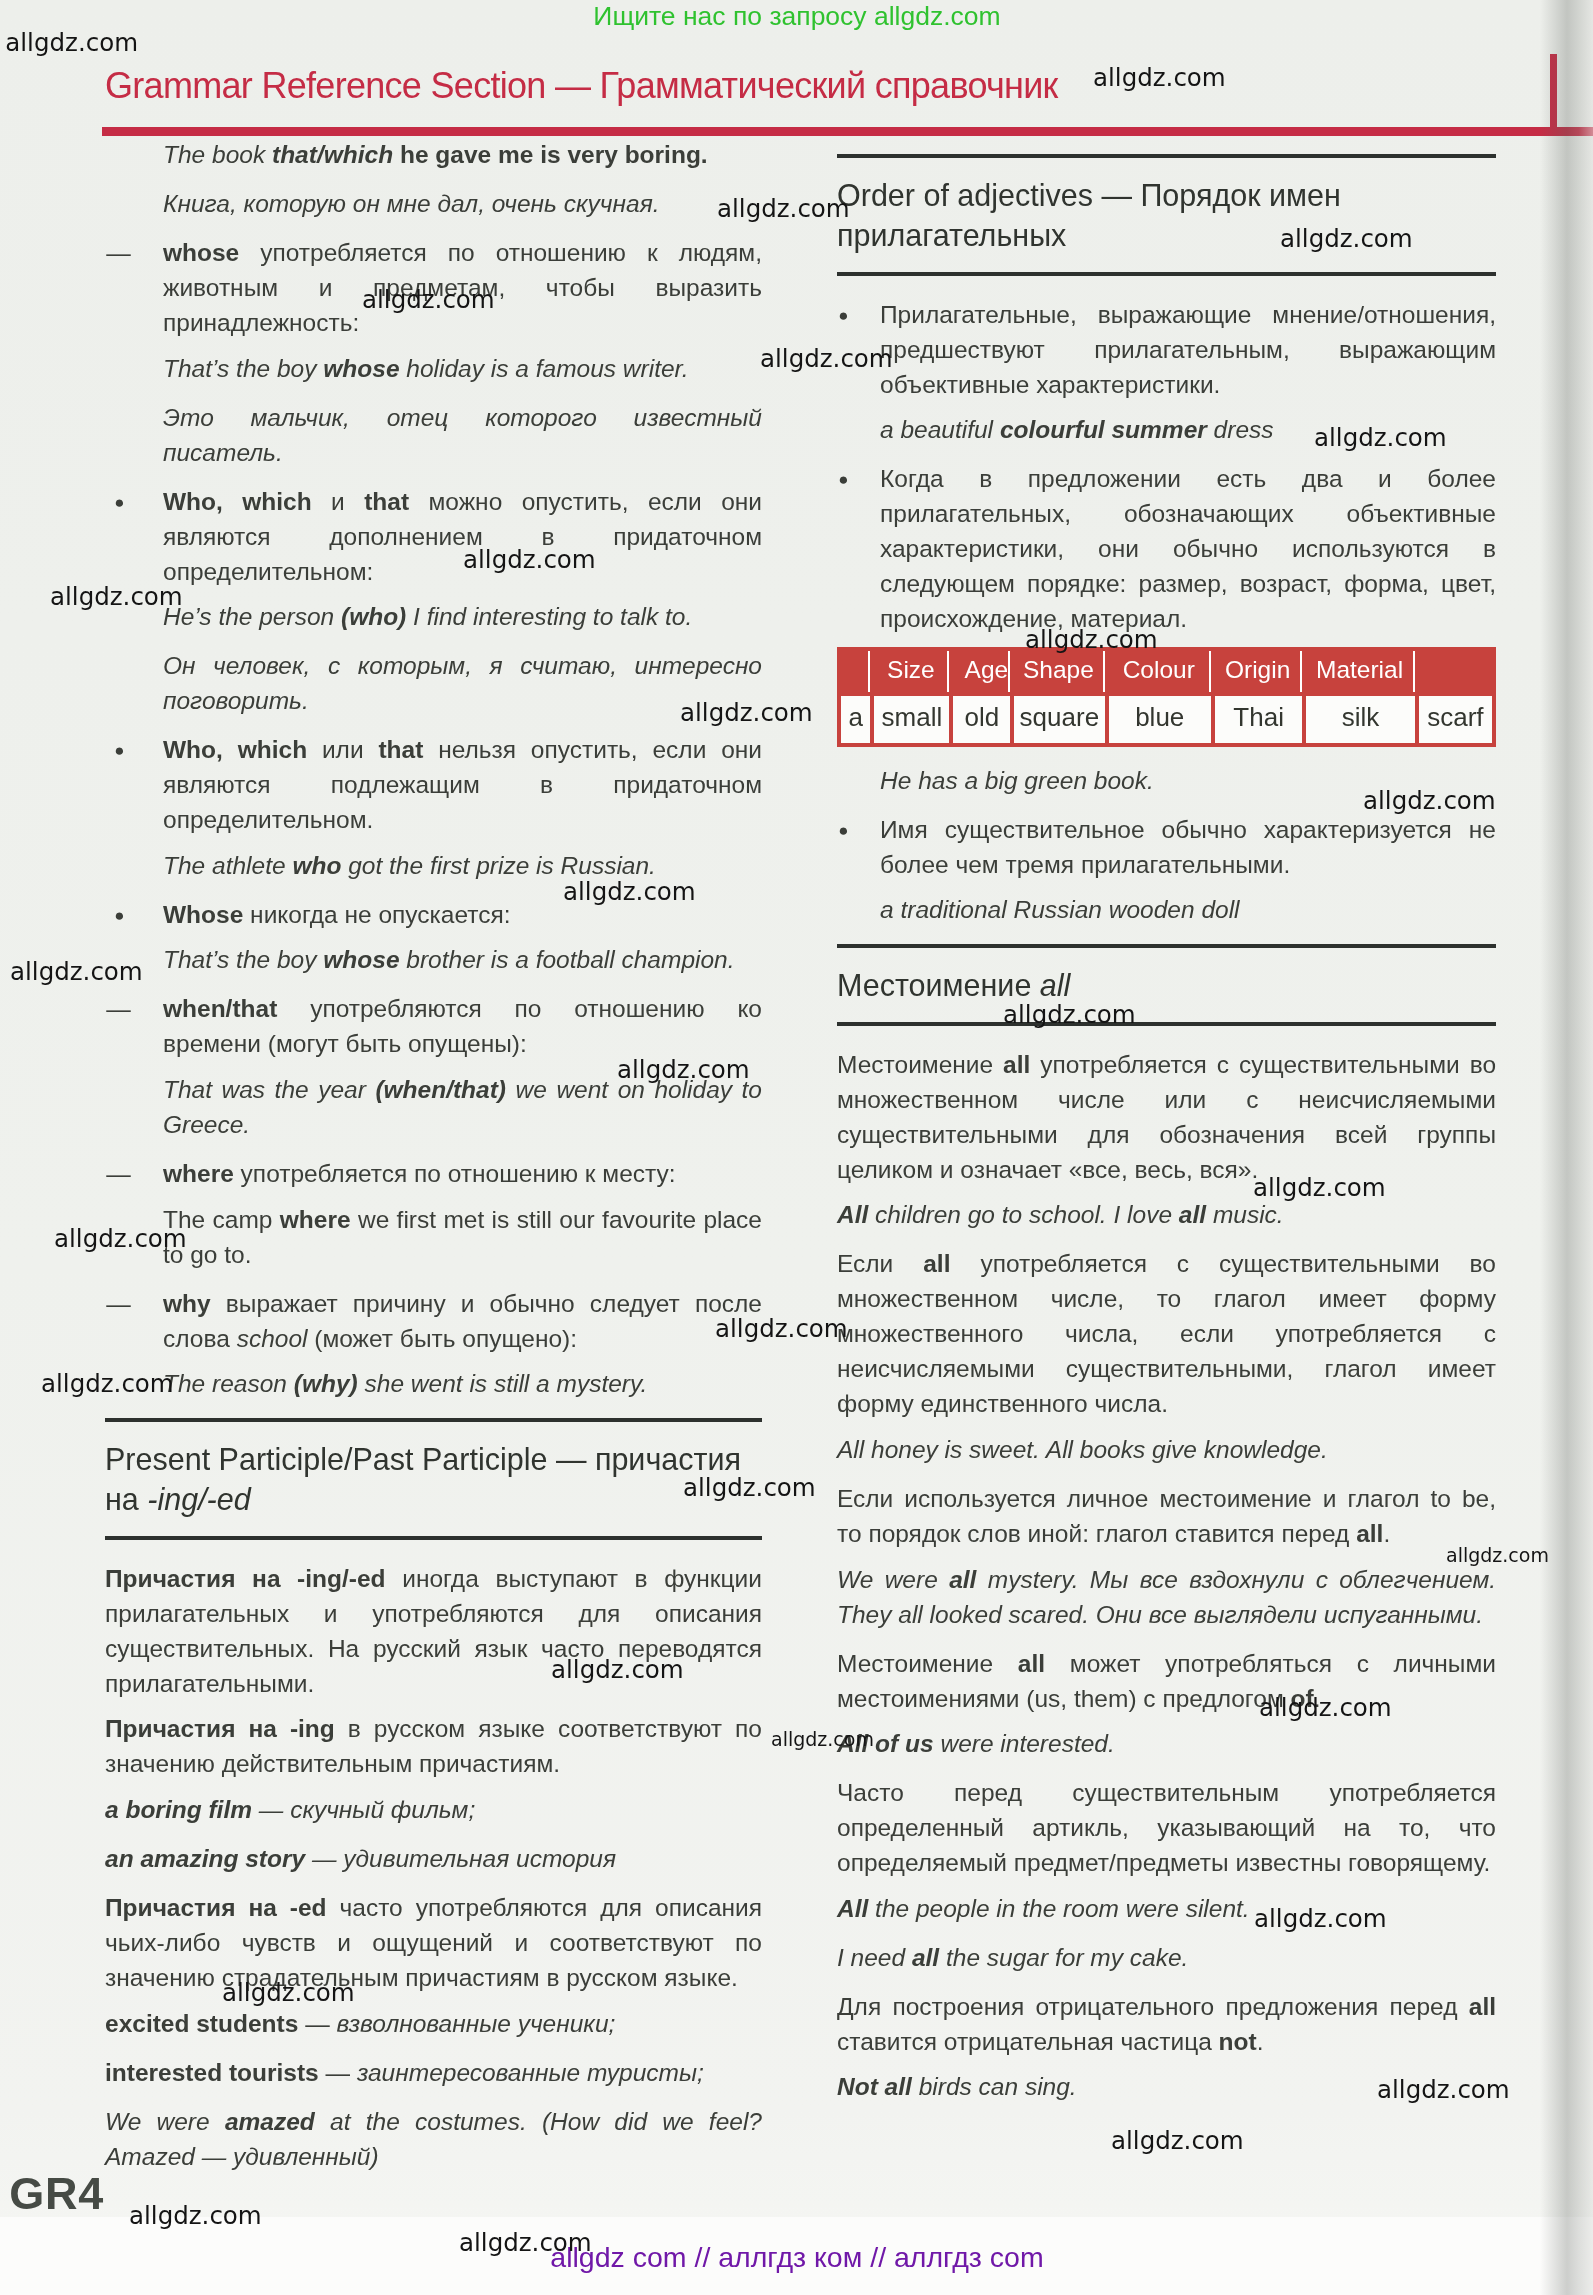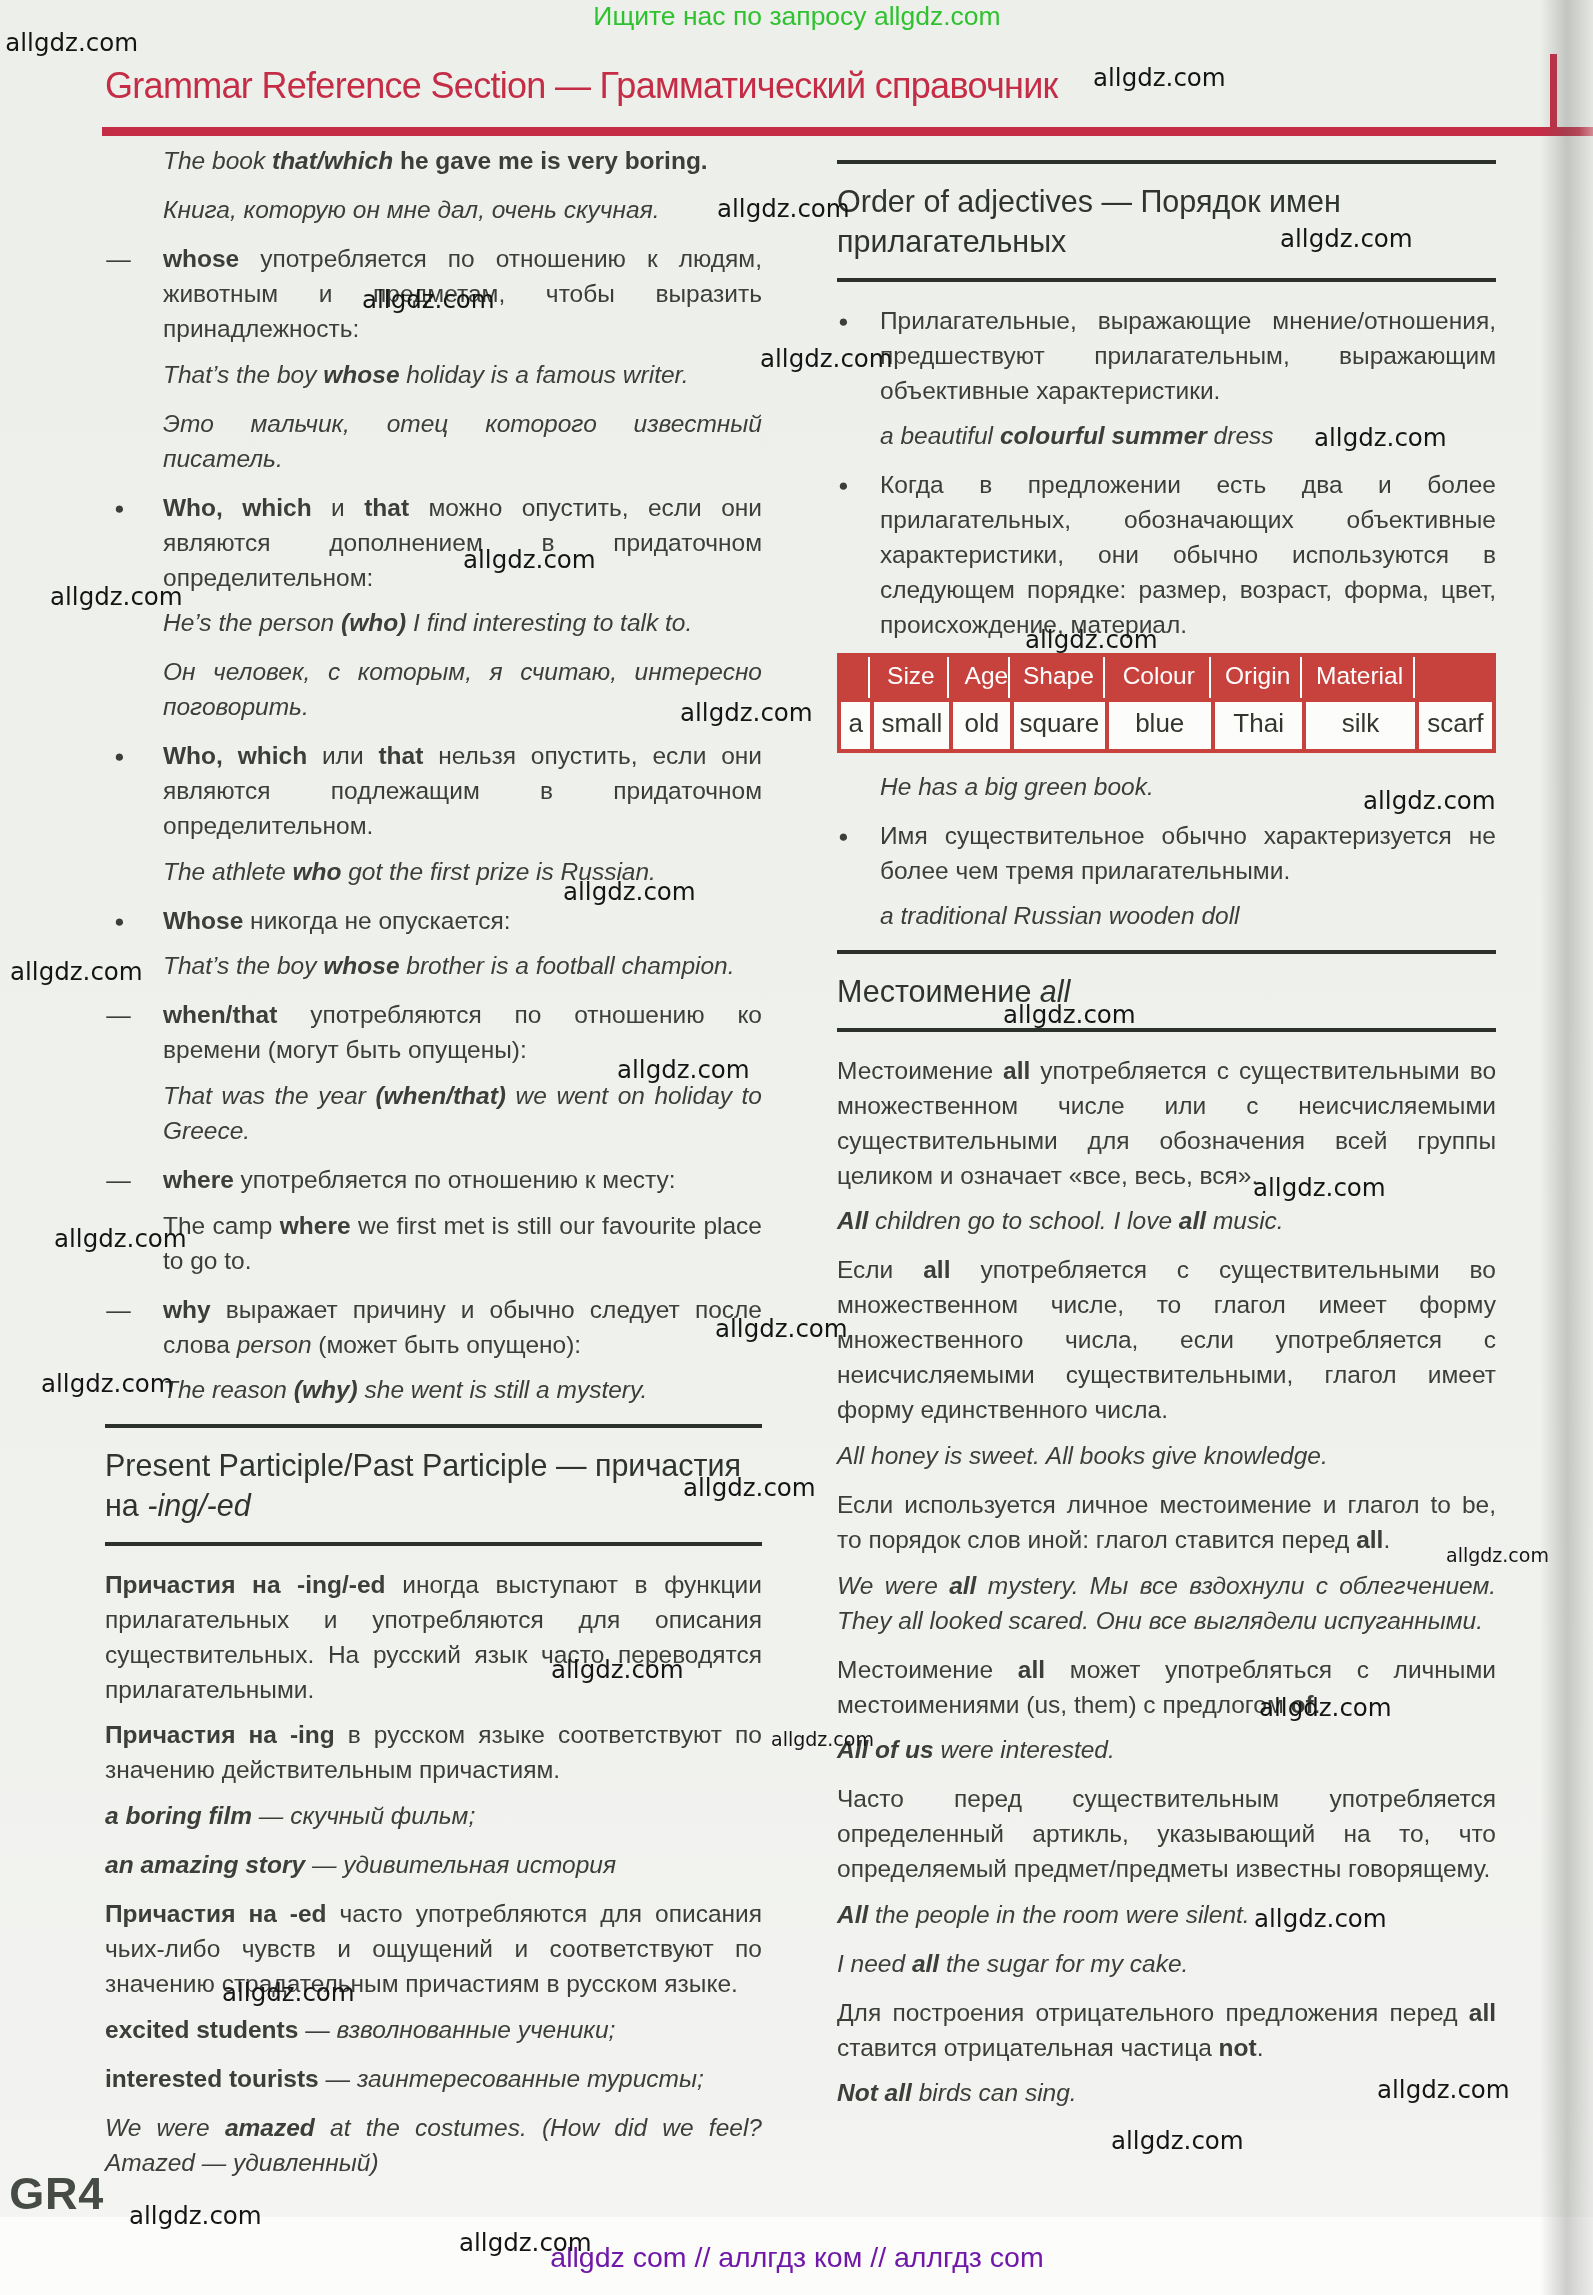--- a/index.html
+++ b/index.html
@@ -7,21 +7,21 @@
         background:linear-gradient(180deg,#edefeb 0%,#eff1ed 55%,#f2f3f0 92%,#f6f7f4 100%);
         font-family:"Liberation Sans",sans-serif;color:#3b3e39;}
   .top-banner{position:absolute;top:1.3px;left:50%;transform:translateX(-50%);
         font-size:26.5px;color:var(--green,#2fc22f);white-space:nowrap;z-index:4;}
   .title{position:absolute;left:105px;top:65px;margin:0;font-size:36px;font-weight:normal;
         color:var(--red,#c52c45);letter-spacing:-0.7px;white-space:nowrap;z-index:2;}
   .title-rule{position:absolute;left:102px;top:127px;right:0;height:9.3px;
         background:var(--red,#c52c45);z-index:2;}
   .red-edge-mark{position:absolute;right:37px;top:54px;width:6.6px;height:74px;
         background:var(--red,#c52c45);z-index:2;}
-  .col{position:absolute;top:143px;font-size:24.5px;line-height:35px;z-index:2;}
+  .col{position:absolute;top:137px;font-size:24.5px;line-height:35px;z-index:2;}
   .col.left{left:105px;width:657px;}
   .col.right{left:837px;width:659px;}
   .blk{margin:0 0 10.6px;position:relative;}
   .blk .txt{display:block;text-align:justify;}
   .blk.example,.blk.translation{margin-bottom:14px;}
   .blk.ind{padding-left:58px;}
   .col.right .blk.ind{padding-left:43px;}
   .marker{position:absolute;left:1.3px;top:0;}
   .mk-dot{font-size:17px;left:9.3px;top:1.3px;}
   .col.right .mk-dot{left:1.3px;}
@@ -109,21 +109,21 @@
       </div>
       <div class="blk dash ind">
         <span class="marker mk-dash">—</span>
         <span class="txt"><span class="b">where</span><span> употребляется по отношению к месту:</span></span>
       </div>
       <div class="blk example ind">
         <span class="txt"><span>The camp </span><span class="b">where</span><span> we first met is still our favourite place to go to.</span></span>
       </div>
       <div class="blk dash ind">
         <span class="marker mk-dash">—</span>
-        <span class="txt"><span class="b">why</span><span> выражает причину и обычно следует после слова </span><span class="i">person</span><span> (может быть опущено):</span></span>
+        <span class="txt"><span class="b">why</span><span> выражает причину и обычно следует после слова </span><span class="i">school</span><span> (может быть опущено):</span></span>
       </div>
       <div class="blk example ind">
         <span class="txt"><span class="i">The reason </span><span class="b i">(why)</span><span class="i"> she went is still a mystery.</span></span>
       </div>
       <div class="blk heading">
         <span class="txt"><span>Present Participle/Past Participle — причастия на </span><span class="i">-ing/-ed</span></span>
       </div>
       <div class="blk para">
         <span class="txt"><span class="b">Причастия на -ing/-ed</span><span> иногда выступают в функции прилагательных и употребляются для описания существительных. На русский язык часто переводятся прилагательными.</span></span>
       </div>

